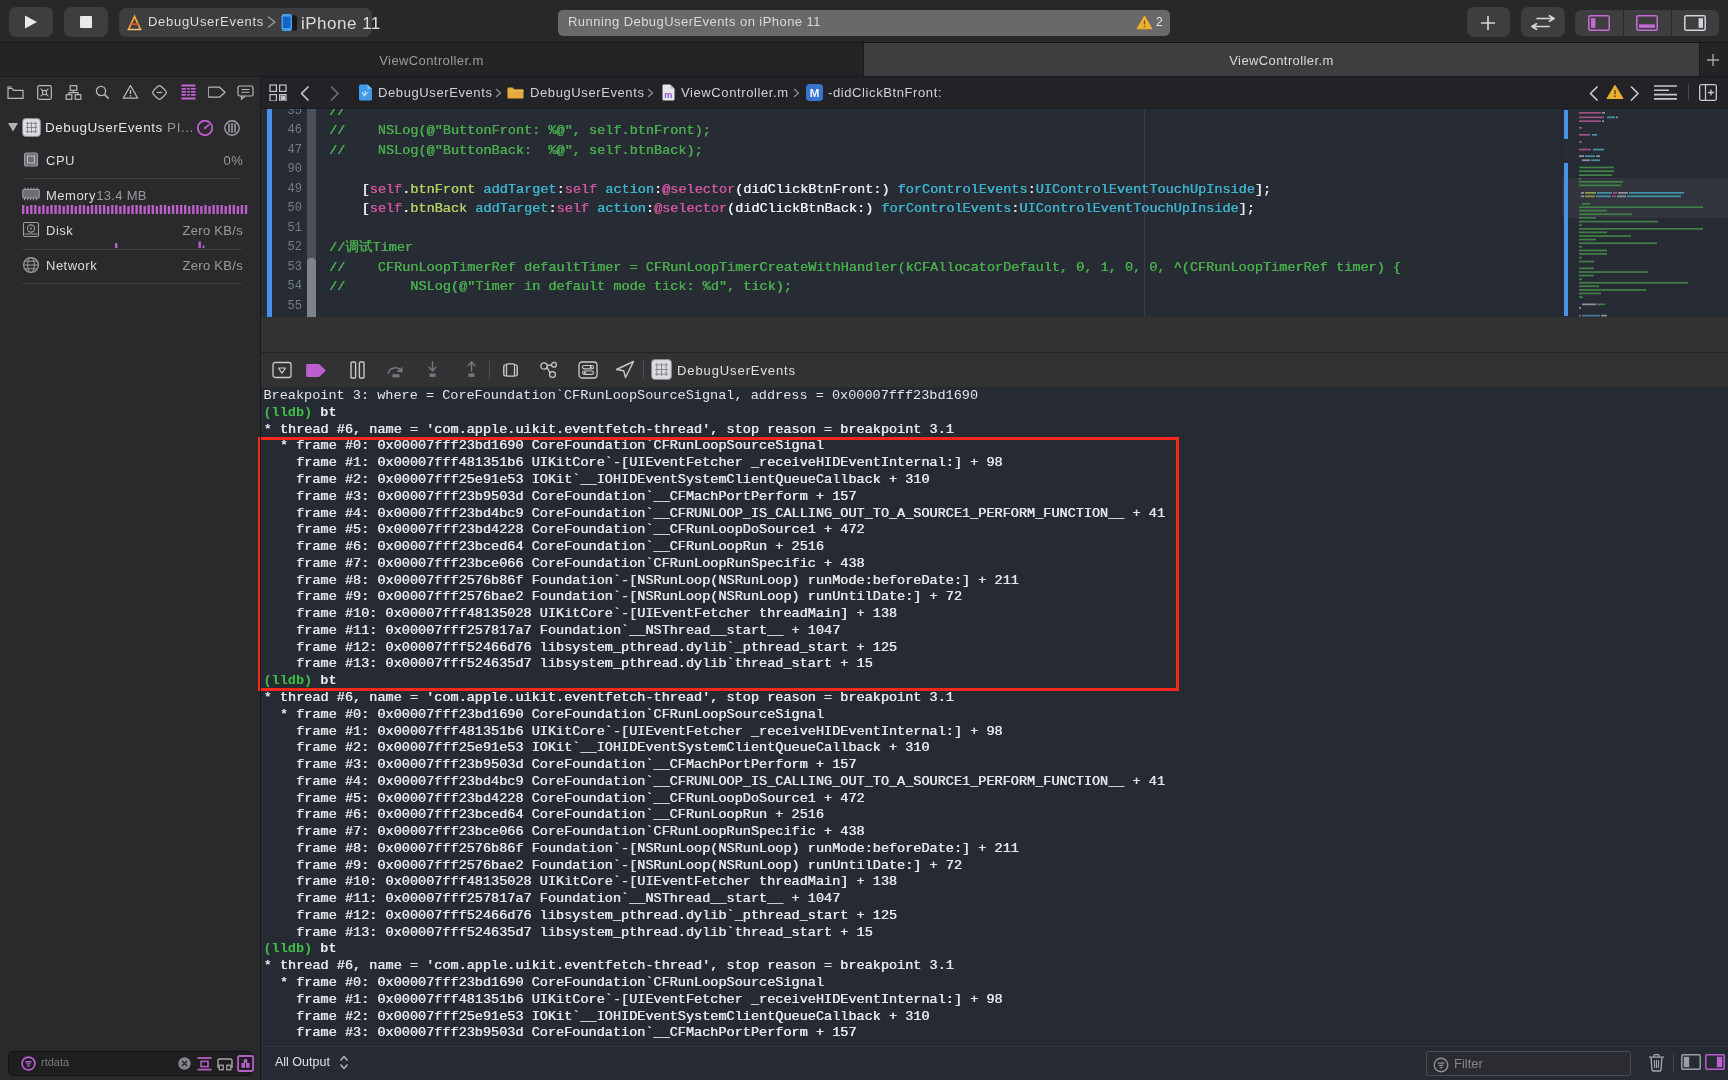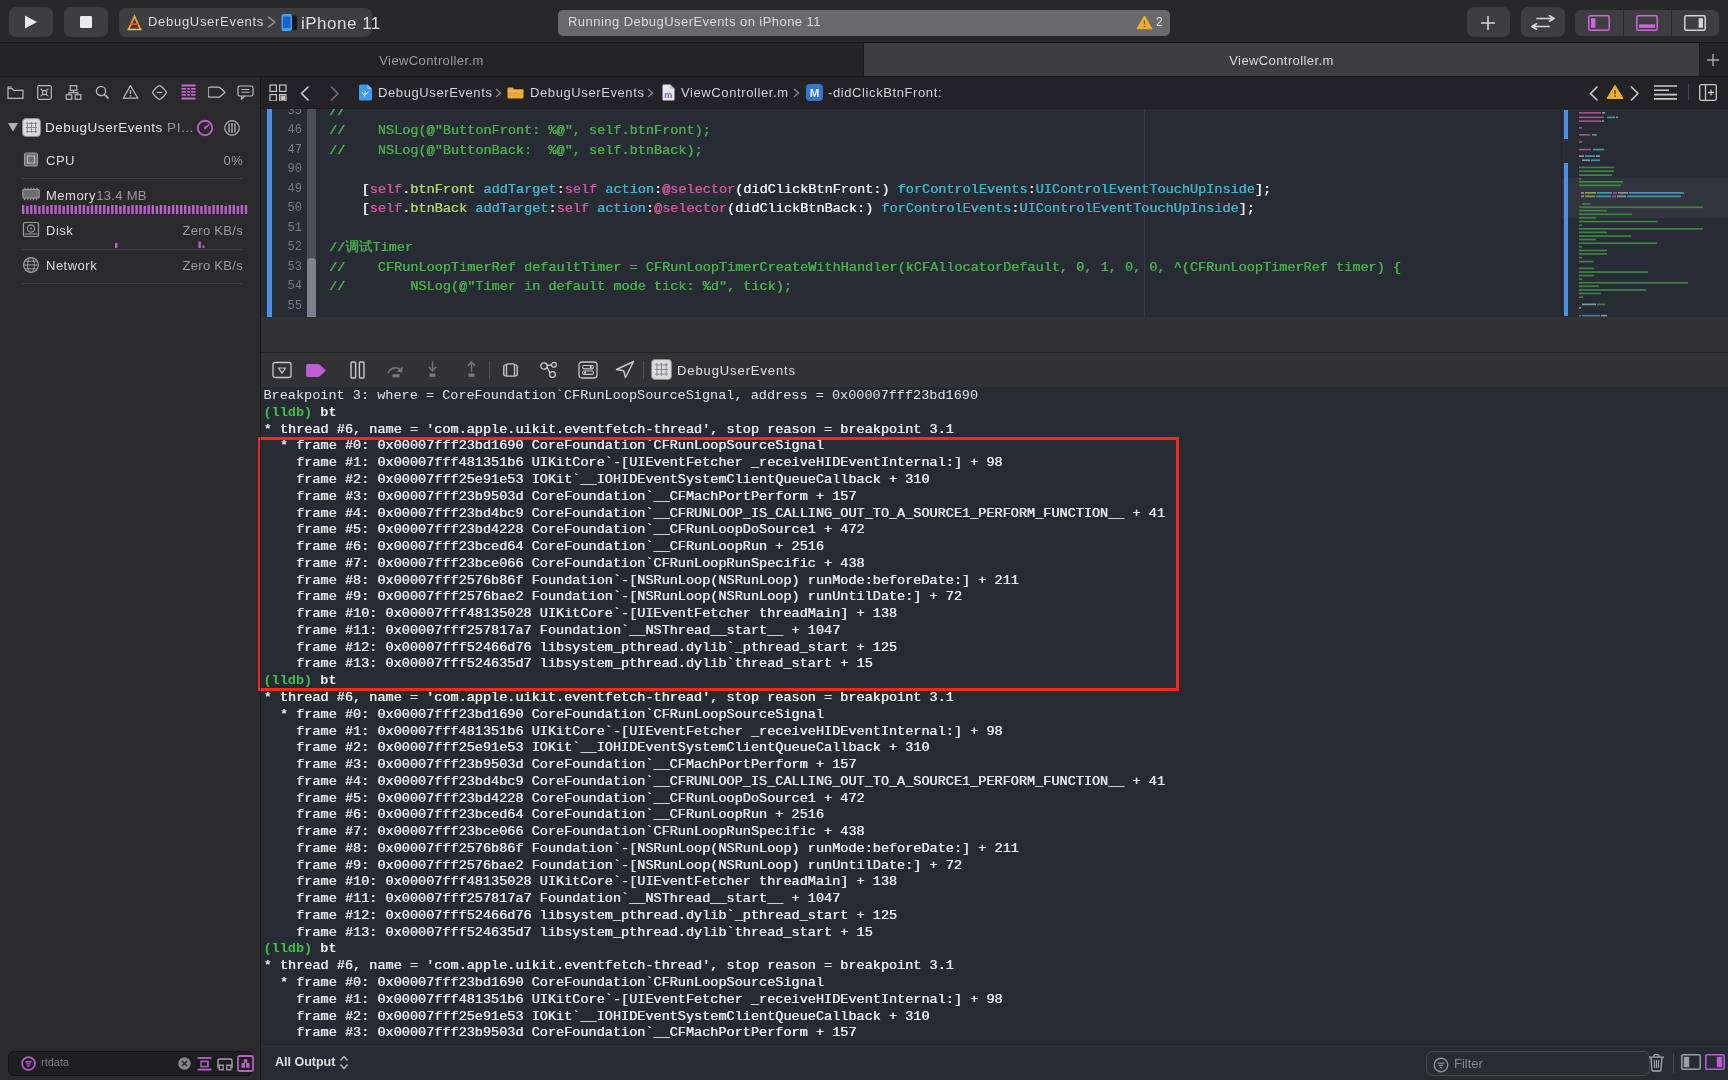--- a/index.html
+++ b/index.html
@@ -535,25 +535,25 @@
         <div class="cl"><span class="g">(lldb) </span><span class="b">bt</span></div>
         <div class="cl"><span class="m">*&nbsp;thread&nbsp;#6,&nbsp;name&nbsp;=&nbsp;'com.apple.uikit.eventfetch-thread',&nbsp;stop&nbsp;reason&nbsp;=&nbsp;breakpoint&nbsp;3.1</span></div>
         <div class="cl"><span class="m">&nbsp;&nbsp;*&nbsp;frame&nbsp;#0:&nbsp;0x00007fff23bd1690&nbsp;CoreFoundation`CFRunLoopSourceSignal</span></div>
         <div class="cl"><span class="m">&nbsp;&nbsp;&nbsp;&nbsp;frame&nbsp;#1:&nbsp;0x00007fff481351b6&nbsp;UIKitCore`-[UIEventFetcher&nbsp;_receiveHIDEventInternal:]&nbsp;+&nbsp;98</span></div>
         <div class="cl"><span class="m">&nbsp;&nbsp;&nbsp;&nbsp;frame&nbsp;#2:&nbsp;0x00007fff25e91e53&nbsp;IOKit`__IOHIDEventSystemClientQueueCallback&nbsp;+&nbsp;310</span></div>
         <div class="cl"><span class="m">&nbsp;&nbsp;&nbsp;&nbsp;frame&nbsp;#3:&nbsp;0x00007fff23b9503d&nbsp;CoreFoundation`__CFMachPortPerform&nbsp;+&nbsp;157</span></div>
       </div>
     </div>
     <div class="abs" style="left:258px;top:437px;width:921px;height:254px;border:3px solid #f5271b"></div>
     <div class="abs" style="left:261px;top:1046px;width:1467px;height:34px;background:#262a33;border-top:1px solid rgba(255,255,255,0.05)"></div>
-    <div class="abs" style="left:275px;top:1055px;font-size:12.5px;color:#dfe0e2;font-weight:bold">All Output</div>
+    <div class="abs" style="left:275px;top:1055px;font-size:12.5px;color:#dfe0e2;font-weight:normal">All Output</div>
     <svg class="abs" style="left:339px;top:1055px" width="10" height="15" viewBox="0 0 10 15">
       <path d="M1.5 5.5 L5 1.5 L8.5 5.5 M1.5 9.5 L5 13.5 L8.5 9.5" fill="none" stroke="#b9b9bd" stroke-width="1.4" stroke-linejoin="round"></path>
     </svg>
-    <div class="abs" style="left:1426px;top:1051px;width:224px;height:25px;background:#2b2c32;border:1px solid #4a4a50;border-radius:7px">
+    <div class="abs" style="left:1426px;top:1051px;width:205px;height:25px;background:#2b2c32;border:1px solid #4a4a50;border-radius:2px">
       <svg class="abs" style="left:6px;top:5px" width="16" height="16" viewBox="0 0 16 16">
         <circle cx="8" cy="8" r="6.8" fill="none" stroke="#8e8e94" stroke-width="1.4"></circle>
         <path d="M4.7 6.2 h6.6 M5.7 8.4 h4.6 M6.7 10.6 h2.6" stroke="#8e8e94" stroke-width="1.3"></path>
       </svg>
       <div class="abs" style="left:27px;top:4px;font-size:13px;color:#85858a">Filter</div>
     </div>
     <svg class="abs" style="left:1648px;top:1053px" width="17" height="19" viewBox="0 0 17 19">
       <path d="M1 4.2 H16 M6 4.2 V2.6 a1 1 0 0 1 1-1 h3 a1 1 0 0 1 1 1 V4.2" fill="none" stroke="#a9a9ad" stroke-width="1.3"></path>
       <path d="M3 4.2 L4 17 a1.2 1.2 0 0 0 1.2 1 h6.6 a1.2 1.2 0 0 0 1.2-1 L14 4.2" fill="none" stroke="#a9a9ad" stroke-width="1.3"></path>
       <path d="M6.3 7 l.4 8 M8.5 7 v8 M10.7 7 l-.4 8" stroke="#a9a9ad" stroke-width="1.1"></path>

